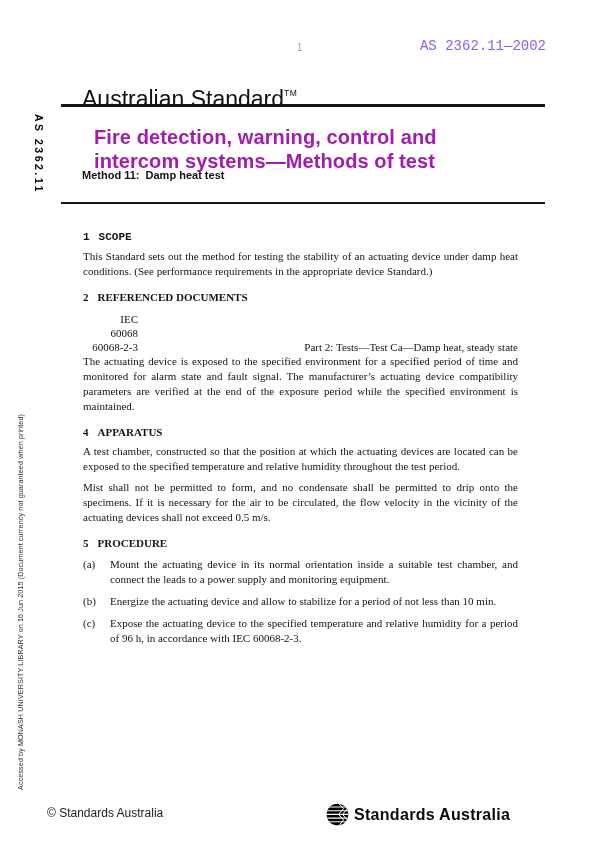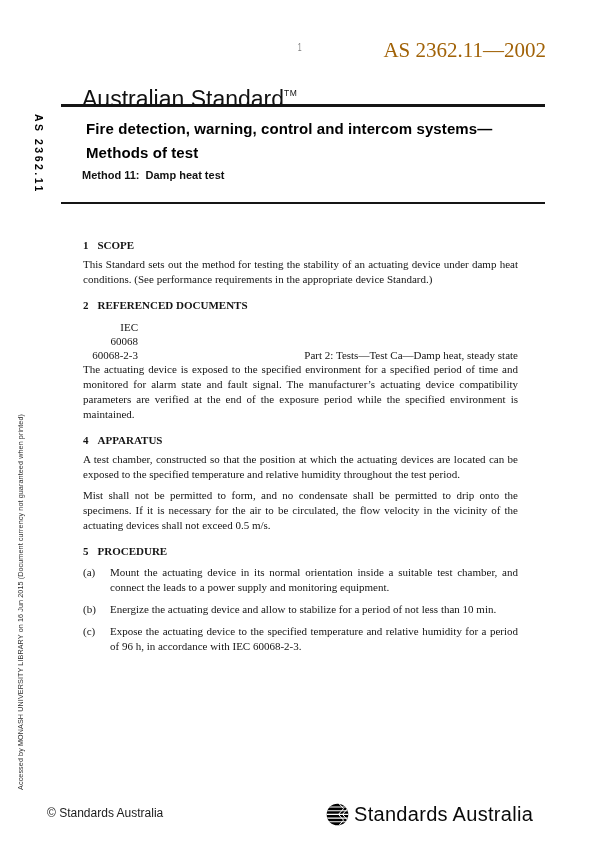--- a/index.html
+++ b/index.html
@@ -47,23 +47,23 @@
     left: 297px;
     font-family: "Liberation Sans", sans-serif;
     font-size: 10px;
     color: #7d7d7d;
     transform: scaleX(0.7);
   }
   .doc-number {
     position: absolute;
     top: 38px;
     right: 54px;
-    font-family: Liberation Serif, serif;
-    font-size: 21px;
-    color: #a16207;
+    font-family: Liberation Mono, monospace;
+    font-size: 14px;
+    color: #8b5cf6;
   }
   .brand {
     position: absolute;
     left: 82px;
     top: 72px;
     font-family: "Liberation Sans", sans-serif;
     font-size: 23px;
     line-height: 1;
     color: #111;
     margin-top: 16px;
@@ -79,27 +79,27 @@
     width: 484px;
     background: #151515;
   }
   .rule-top { top: 104px; height: 2.6px; }
   .rule-bottom { top: 202px; height: 2.2px; }
   .title {
     position: absolute;
     left: 82px;
     top: 113px;
     width: 420px;
-    margin: 4px;
-    font-family: "Liberation Sans", sans-serif;
-    font-weight: bold;
-    font-size: 15px;
+    margin: 12px;
+    font-family: "Liberation Sans", sans-serif;
+    font-weight: bold;
+    font-size: 20px;
     line-height: 24px;
     letter-spacing: 0.1px;
-    color: #000000;
+    color: #a21caf;
   }
   .subtitle {
     position: absolute;
     left: 82px;
     top: 169px;
     margin: 0;
     font-family: "Liberation Sans", sans-serif;
     font-weight: bold;
     font-size: 11px;
     white-space: pre-wrap;
@@ -114,21 +114,21 @@
     width: 435px;
     font-size: 11px;
     line-height: 15px;
   }
   .sec-h {
     margin: 12px 0 5px 0;
     font-size: 11px;
     font-weight: bold;
     line-height: 13px;
   }
-  .sec-h:first-child { margin-top: 8px; }
+  .sec-h:first-child { margin-top: 0; font-family: Liberation Mono, monospace; }
   .sec-num { display: inline-block; margin-right: 9px; }
   .content p {
     margin: 0 0 6px 0;
     text-align: justify;
   }
   .ref-table { margin-top: 8px; text-align: right; }
   .ref-row { display: flex; line-height: 14px; }
   .ref-code { width: 55px; flex: none; }
   .ref-title { flex: 1; }
   .proc-item { display: flex; margin-top: 7px; }
@@ -147,22 +147,22 @@
   .footer-logo {
     position: absolute;
     left: 326px;
     top: 803px;
     display: flex;
     align-items: center;
     gap: 5px;
   }
   .footer-logo .logo-text {
     font-family: "Liberation Sans", sans-serif;
-    font-weight: normal;
-    font-size: 20px;
+    font-weight: bold;
+    font-size: 16px;
     letter-spacing: 0.3px;
     color: #0a0a0a;
     white-space: nowrap;
   }
 </style>
 </head>
 <body>
 
 <div class="page">
 

